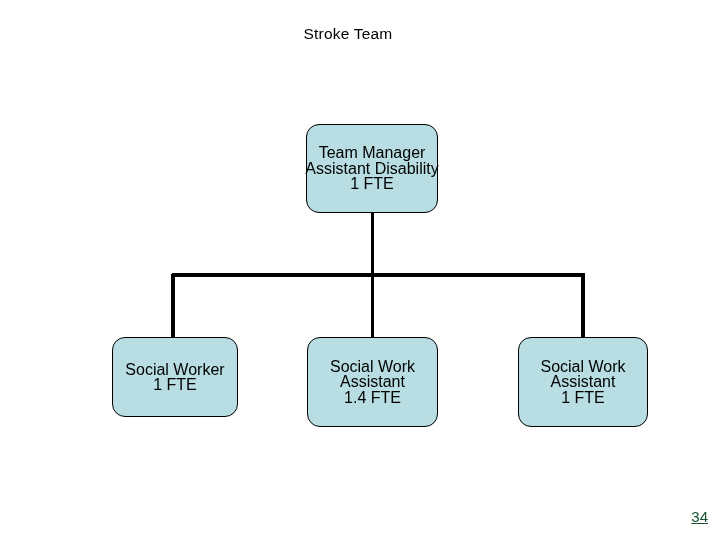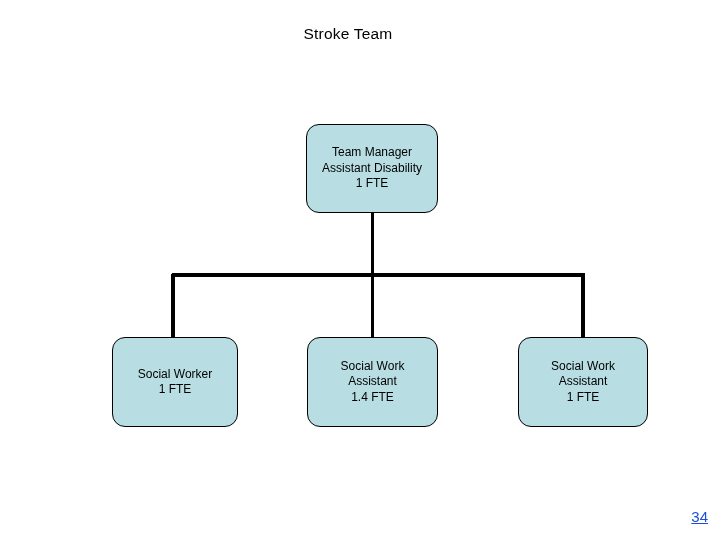--- a/index.html
+++ b/index.html
@@ -48,41 +48,41 @@
     position: absolute;
     box-sizing: border-box;
     background: #b8dee3;
     border: 1.4px solid #000000;
     border-radius: 13px;
     display: flex;
     flex-direction: column;
     align-items: center;
     justify-content: center;
     color: #000000;
-    font-size: 12px;
+    font-size: 16px;
     line-height: 15.5px;
     text-align: right;
     z-index: 3;
   }
   .org-box .line {
     display: block;
     white-space: pre;
   }
 
   #box-manager {
     left: 306px;
     top: 124px;
     width: 132px;
     height: 89px;
   }
   #box-social-worker {
     left: 112px;
     top: 337px;
     width: 126px;
-    height: 90px;
+    height: 80px;
   }
   #box-assistant-1 {
     left: 307px;
     top: 337px;
     width: 131px;
     height: 90px;
   }
   #box-assistant-2 {
     left: 518px;
     top: 337px;
@@ -90,21 +90,21 @@
     height: 90px;
   }
 
   
   #page-number {
     position: absolute;
     right: 12px;
     bottom: 14px;
     font-size: 15px;
     line-height: 18px;
-    color: #1d4ed8;
+    color: #14532d;
     white-space: pre;
     text-decoration: underline;
   }
 </style>
 </head>
 <body>
 
 <div id="slide">
 
   <div id="chart-title">Stroke Team</div>

